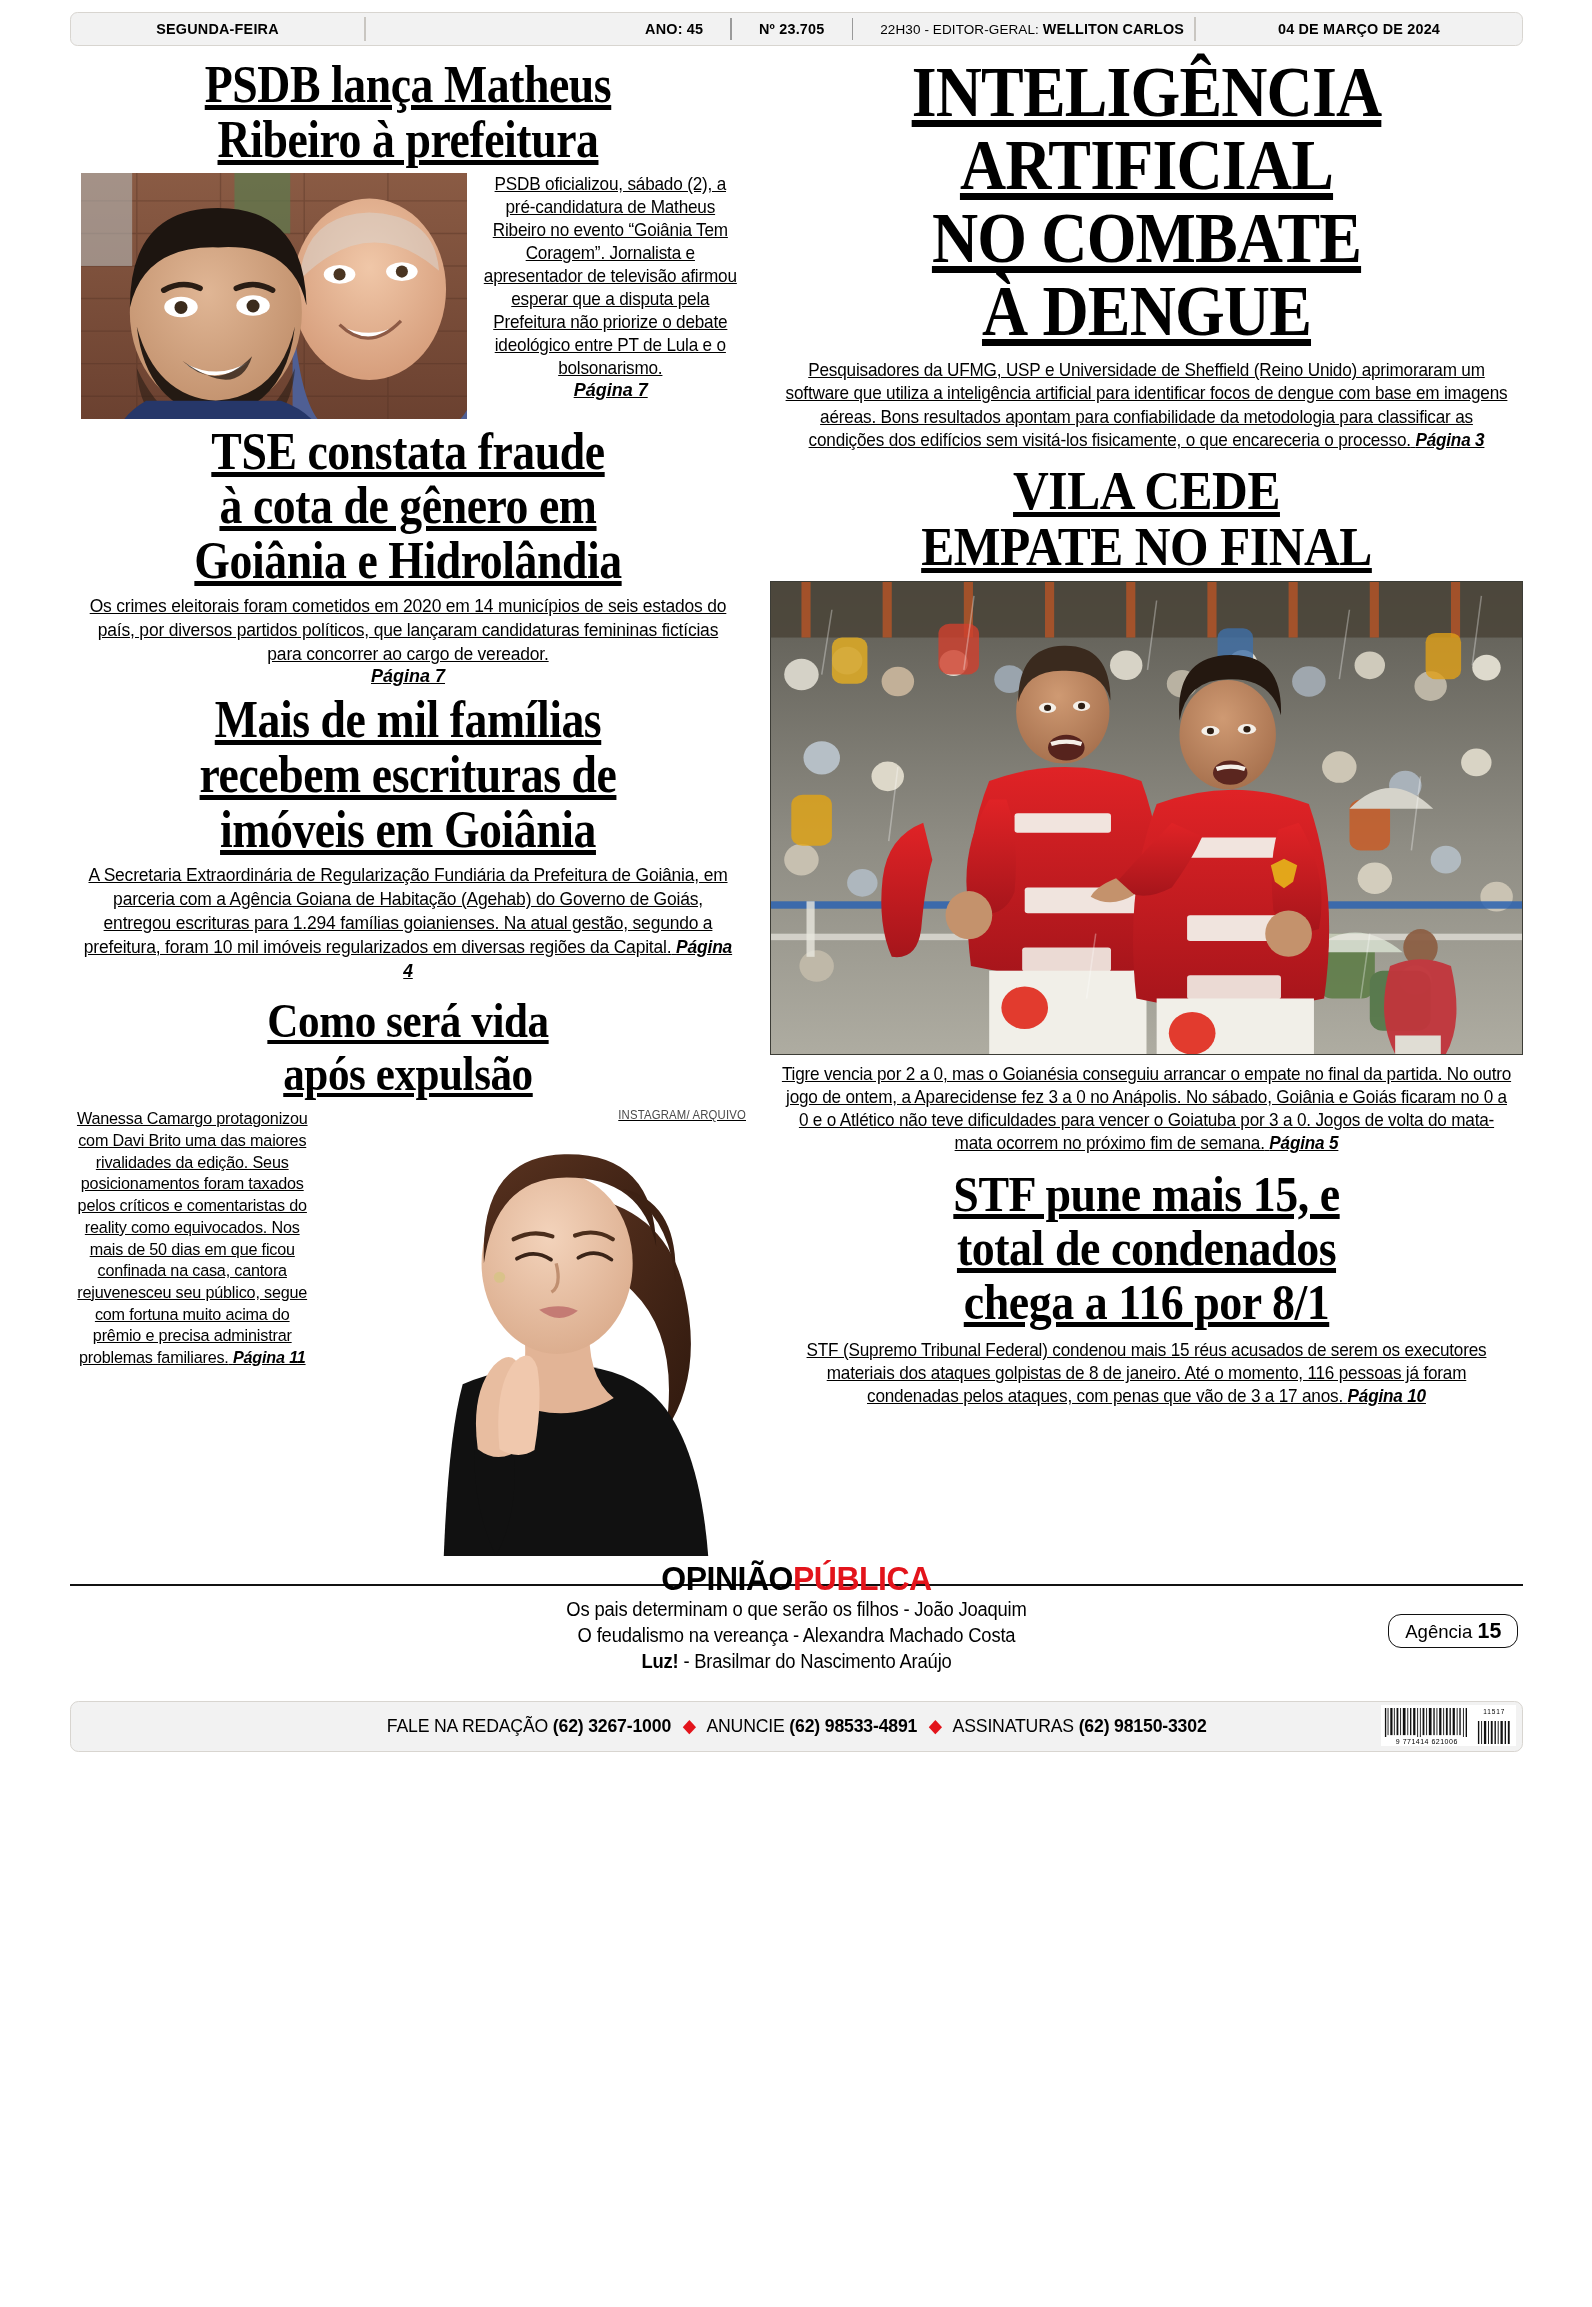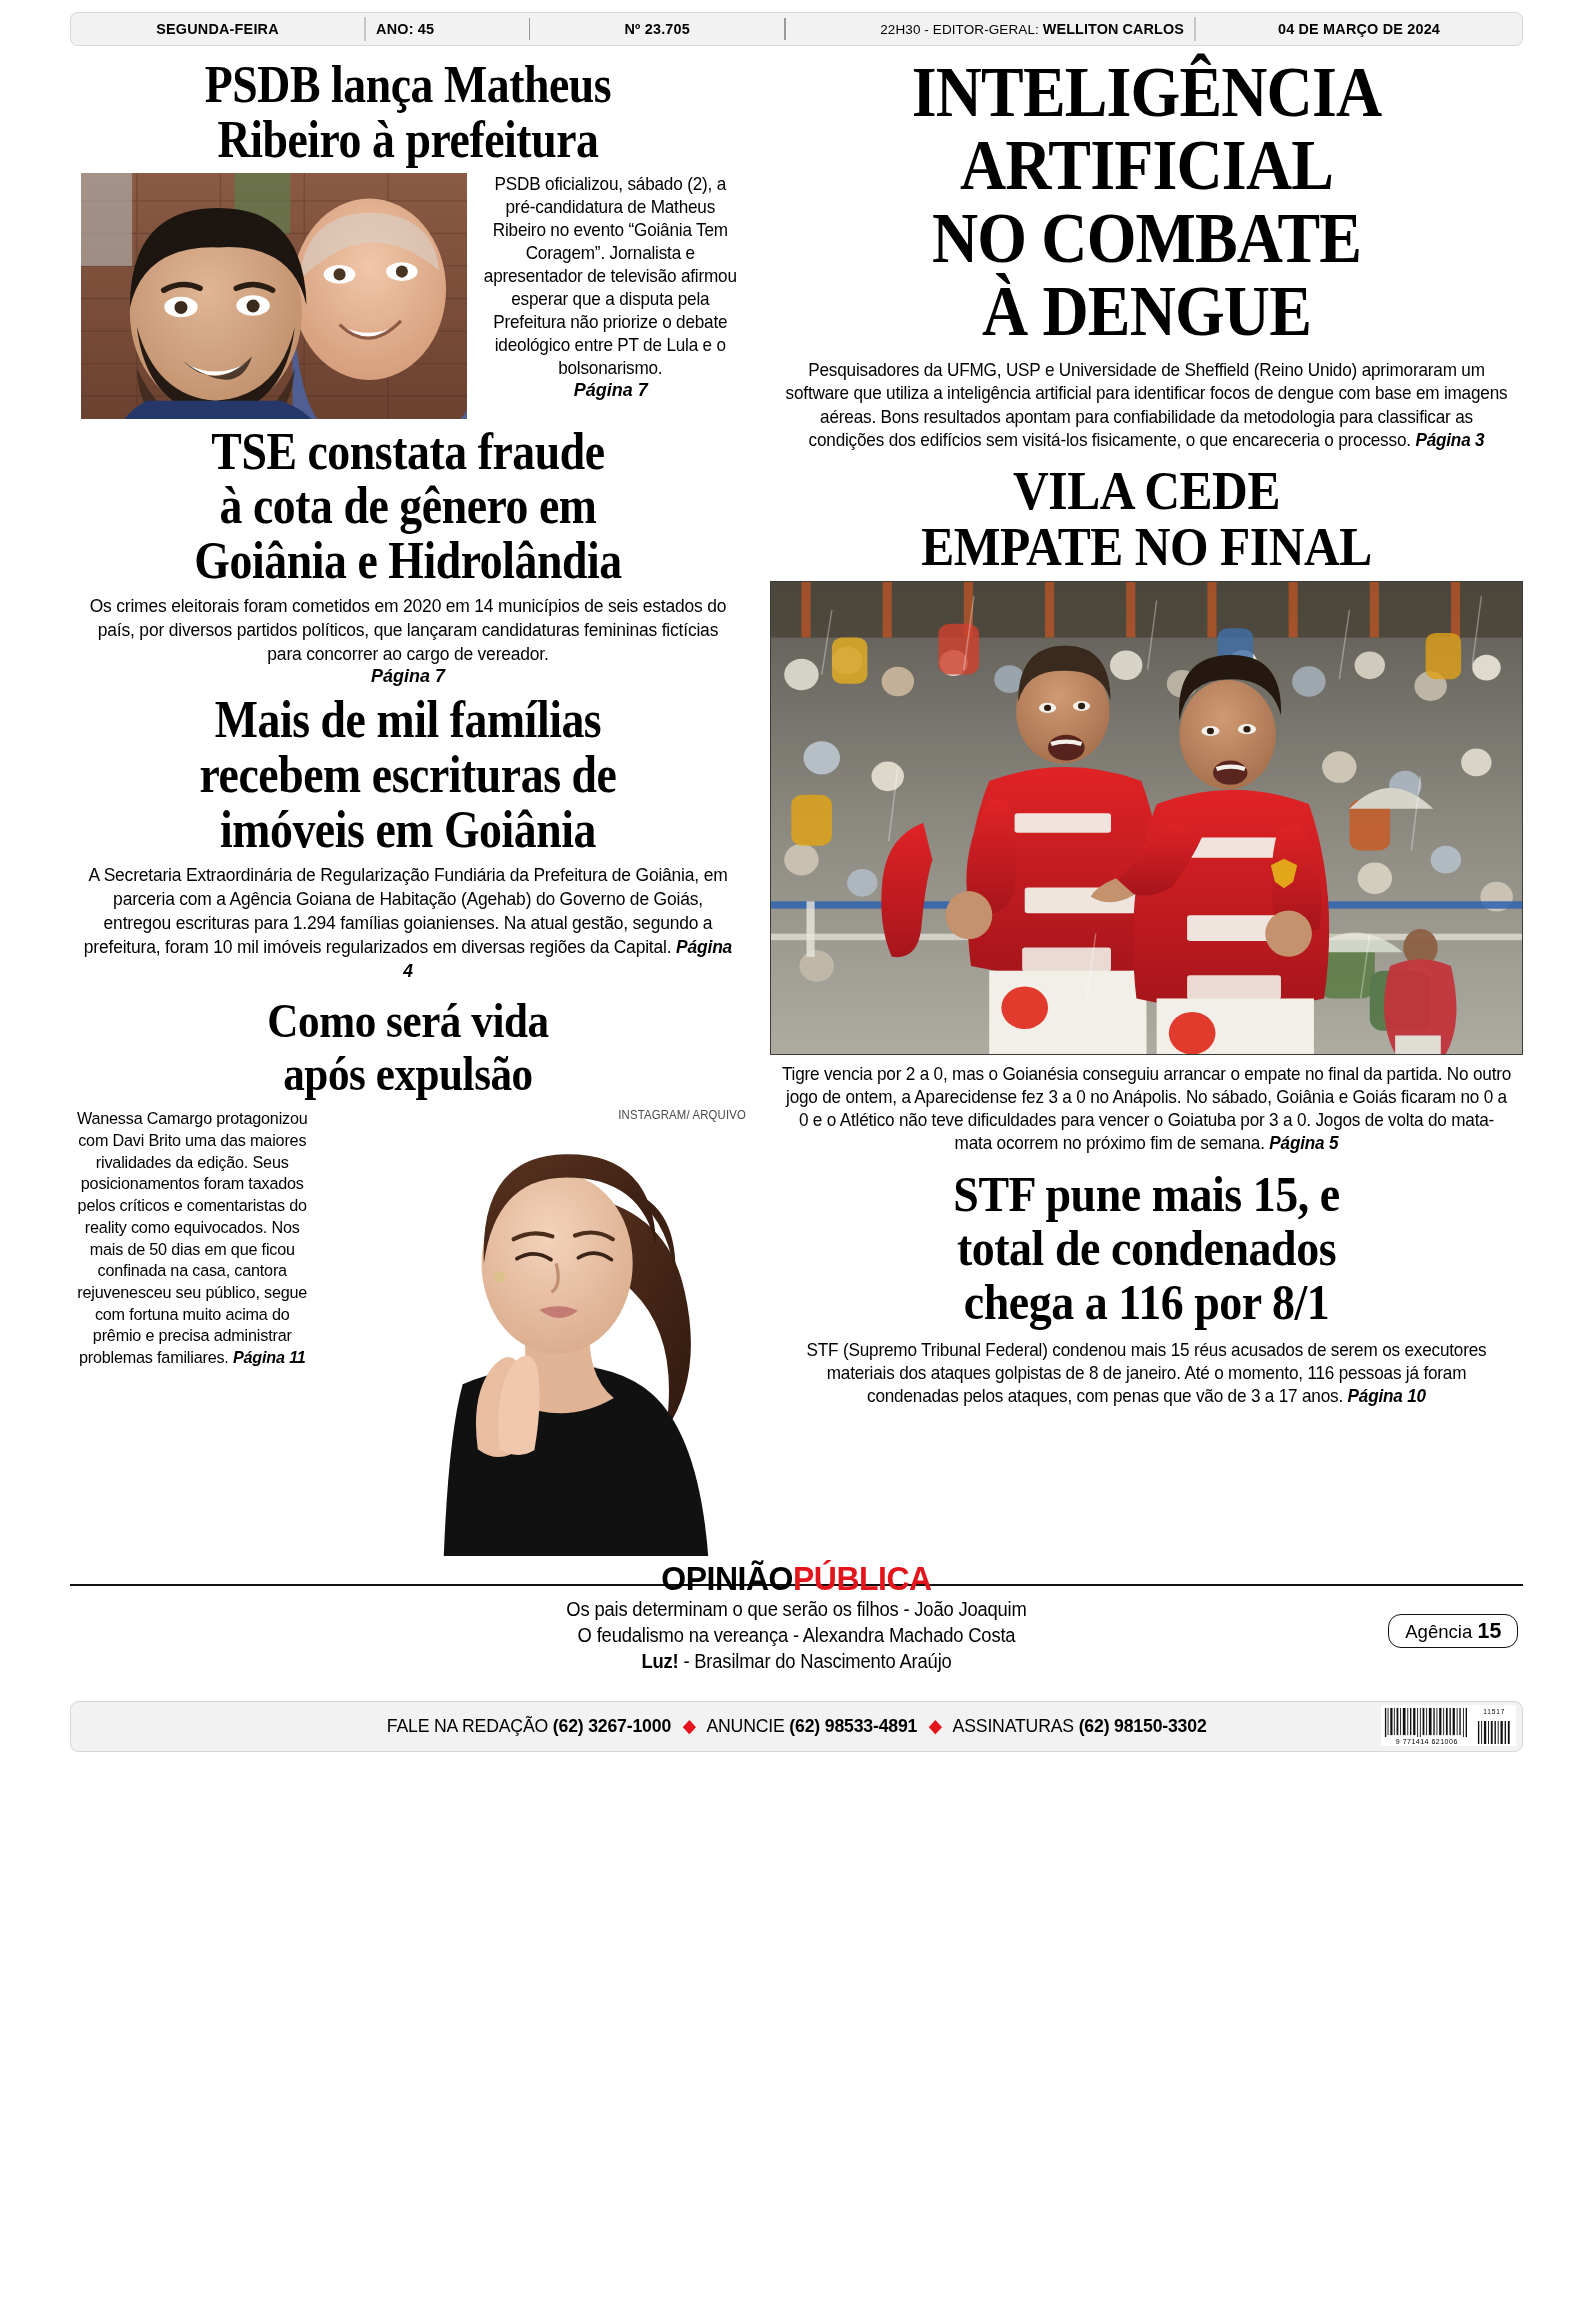--- a/index.html
+++ b/index.html
@@ -52,33 +52,34 @@
     border-radius:7.4px;
     display:flex;
     align-items:center;
     font-family:"Liberation Sans", sans-serif;
     font-size:14.4px;
     font-weight:bold;
     letter-spacing:0.2px;
   }
   .infobar .seg1 { width:293px; text-align:center; }
   .infobar .sep { width:1.9px; height:24px; background:#c9c6c1; }
-  .infobar .seg2 { flex:1; display:flex; align-items:center; justify-content:space-between; gap:17px; }
+  .infobar .seg2 { flex:1; display:flex; align-items:center; justify-content:flex-end; gap:17px; }
   .infobar .seg3 { width:326px; text-align:center; }
   .ib-ano { padding:0 10.2px; }
   .ib-vr { width:1.4px; height:22px; background:#9a9a9a; }
   .ib-num { padding:0 10.2px; }
   .ib-ed { padding:0 10.2px; font-weight:normal; font-size:13.5px; letter-spacing:0.1px; }
   .ib-ed b { font-weight:bold; font-size:14.4px; }
 
   
   .content {
     margin-top:9.3px;
     display:flex;
     gap:0;
+    text-decoration:underline;
   }
   .col-left  { width:688px; padding-right:12px; }
   .col-right { width:765px; padding-left:12px; }
 
   
   .hl {
     font-family:"Liberation Serif", serif;
     font-weight:bold;
     text-align:center;
     line-height:1.0;

